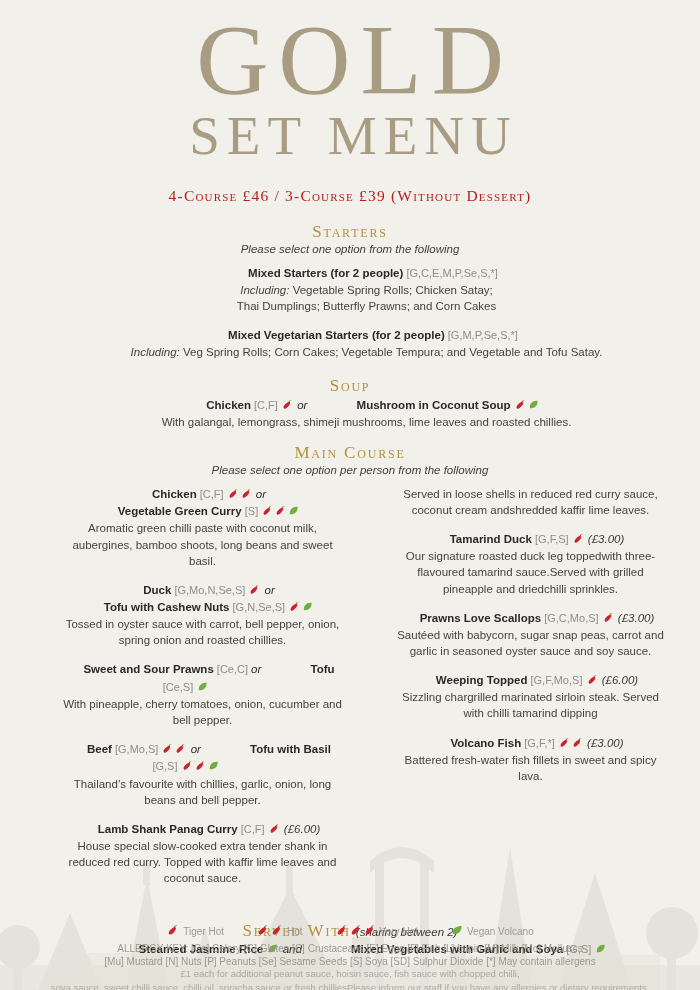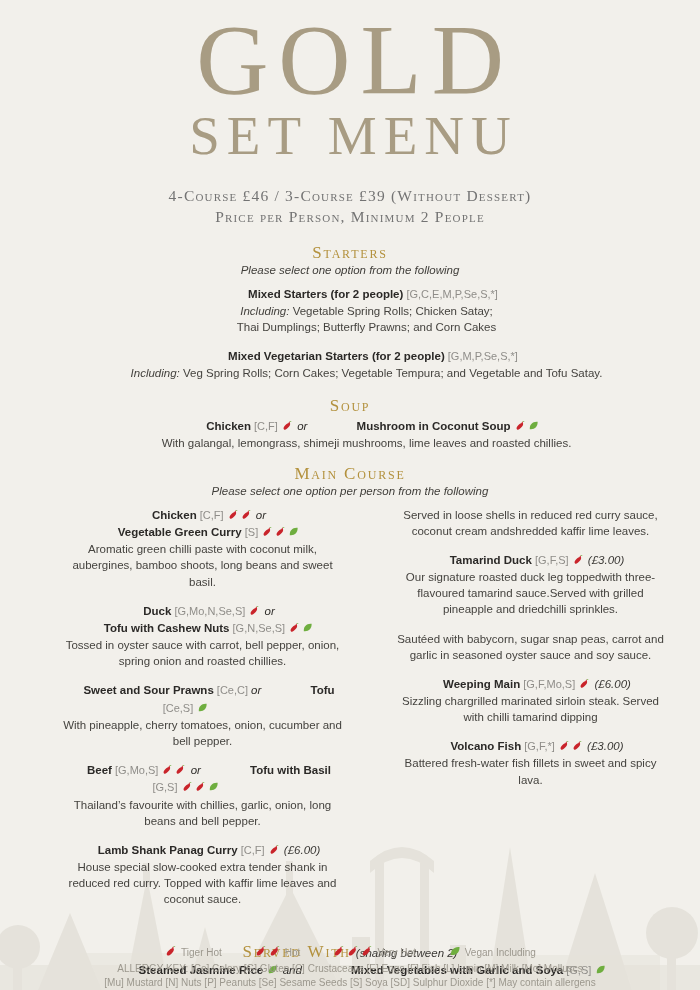--- a/index.html
+++ b/index.html
@@ -19,21 +19,21 @@
     margin-top:14px;font-weight:400;
   }
   .title2{
     font-family:"Liberation Serif",serif;color:#A89C83;
     font-size:55px;line-height:.95;letter-spacing:7px;text-indent:7px;
     margin-top:4px;font-weight:400;
   }
   .pricing{
     margin-top:24px;
     font-family:"Liberation Serif",serif;font-variant:small-caps;
-    font-size:15.5px;letter-spacing:1.2px;color:#737373;line-height:1.35;
+    font-size:15.5px;letter-spacing:1.2px;color:#b91c1c;line-height:1.35;
   }
   .section-header{
     font-family:"Liberation Serif",serif;font-variant:small-caps;
     font-size:17px;letter-spacing:1.8px;color:#B3913D;font-weight:400;line-height:1.15;
   }
   .note{font-style:italic;font-size:11.5px;color:#403E3A;margin-top:1px;}
   .sec{margin-top:15px;}
   .items{margin-top:10px;}
   .menu-item{margin-bottom:13px;}
   .item-title{font-size:11.5px;line-height:1.5;color:#2E2C29;}
@@ -97,21 +97,20 @@
   </g>
 </svg>
 
 <div class="page">
 
   <div class="title1">GOLD</div>
   <div class="title2">SET MENU</div>
 
   <div class="pricing">
     <div>4-Course £46 / 3-Course £39 (Without Dessert)</div>
-    <div>Price per Person, Minimum 2 People</div>
   </div>
 
   <section class="sec">
     <div class="section-header">Starters</div>
     <div class="note">Please select one option from the following</div>
     <div class="items">
         <div class="menu-item">
           <div class="item-title"><span class="tok-b">Mixed Starters (for 2 people)</span><span class="tok-a"> [G,C,E,M,P,Se,S,*]</span></div>
           <div class="item-desc"><span class="tok-i">Including:</span><span class="tok-t"> Vegetable Spring Rolls; Chicken Satay;</span><br><span class="tok-t">Thai Dumplings; Butterfly Prawns; and Corn Cakes</span></div>
         </div>
@@ -212,24 +211,28 @@
             <div class="item-desc"><span class="tok-t">Served in loose shells in reduced red curry sauce, coconut cream andshredded kaffir lime leaves.</span></div>
           </div>
           <div class="menu-item">
             <div class="item-title"><span class="tok-b">Tamarind Duck</span><span class="tok-a"> [G,F,S] </span><span class="icon"><svg viewBox="0 0 24 24">
                   <path d="M5 21c-2.2-1-2.1-4.2.2-7.3 2.4-3.3 5.6-6 9.4-7.2-.2-1.5.9-3 2.4-3.3.4 1 .3 2-.3 2.9 1.9 2 1.3 5.5-1.7 8.8C12 18.7 7.5 22.1 5 21z" fill="#C9242B"></path>
                   <path d="M16.7 3.4c.9-1.3 2.7-1.8 4.1-1.2-.7 1.3-2.1 2.1-3.6 2z" fill="#6FAE3F"></path>
                 </svg></span><span class="tok-p"> (£3.00)</span></div>
             <div class="item-desc"><span class="tok-t">Our signature roasted duck leg toppedwith three-flavoured tamarind sauce.Served with grilled pineapple and driedchilli sprinkles.</span></div>
           </div>
           <div class="menu-item">
+            <div class="item-title"><span class="tok-b">Prawns Love Scallops</span><span class="tok-a"> [G,C,Mo,S] </span><span class="icon"><svg viewBox="0 0 24 24">
+                  <path d="M5 21c-2.2-1-2.1-4.2.2-7.3 2.4-3.3 5.6-6 9.4-7.2-.2-1.5.9-3 2.4-3.3.4 1 .3 2-.3 2.9 1.9 2 1.3 5.5-1.7 8.8C12 18.7 7.5 22.1 5 21z" fill="#C9242B"></path>
+                  <path d="M16.7 3.4c.9-1.3 2.7-1.8 4.1-1.2-.7 1.3-2.1 2.1-3.6 2z" fill="#6FAE3F"></path>
+                </svg></span><span class="tok-p"> (£3.00)</span></div>
             <div class="item-desc"><span class="tok-t">Sautéed with babycorn, sugar snap peas, carrot and garlic in seasoned oyster sauce and soy sauce.</span></div>
           </div>
           <div class="menu-item">
-            <div class="item-title"><span class="tok-b">Weeping Main</span><span class="tok-a"> [G,F,Mo,S] </span><span class="icon"><svg viewBox="0 0 24 24">
+            <div class="item-title"><span class="tok-b">Weeping Topped</span><span class="tok-a"> [G,F,Mo,S] </span><span class="icon"><svg viewBox="0 0 24 24">
                   <path d="M5 21c-2.2-1-2.1-4.2.2-7.3 2.4-3.3 5.6-6 9.4-7.2-.2-1.5.9-3 2.4-3.3.4 1 .3 2-.3 2.9 1.9 2 1.3 5.5-1.7 8.8C12 18.7 7.5 22.1 5 21z" fill="#C9242B"></path>
                   <path d="M16.7 3.4c.9-1.3 2.7-1.8 4.1-1.2-.7 1.3-2.1 2.1-3.6 2z" fill="#6FAE3F"></path>
                 </svg></span><span class="tok-p"> (£6.00)</span></div>
             <div class="item-desc"><span class="tok-t">Sizzling chargrilled marinated sirloin steak. Served with chilli tamarind dipping</span></div>
           </div>
           <div class="menu-item">
             <div class="item-title"><span class="tok-b">Volcano Fish</span><span class="tok-a"> [G,F,*] </span><span class="icon"><svg viewBox="0 0 24 24">
                   <path d="M5 21c-2.2-1-2.1-4.2.2-7.3 2.4-3.3 5.6-6 9.4-7.2-.2-1.5.9-3 2.4-3.3.4 1 .3 2-.3 2.9 1.9 2 1.3 5.5-1.7 8.8C12 18.7 7.5 22.1 5 21z" fill="#C9242B"></path>
                   <path d="M16.7 3.4c.9-1.3 2.7-1.8 4.1-1.2-.7 1.3-2.1 2.1-3.6 2z" fill="#6FAE3F"></path>
                 </svg></span><span class="icon"><svg viewBox="0 0 24 24">
@@ -270,21 +273,21 @@
               <path d="M5 21c-2.2-1-2.1-4.2.2-7.3 2.4-3.3 5.6-6 9.4-7.2-.2-1.5.9-3 2.4-3.3.4 1 .3 2-.3 2.9 1.9 2 1.3 5.5-1.7 8.8C12 18.7 7.5 22.1 5 21z" fill="#C9242B"></path>
               <path d="M16.7 3.4c.9-1.3 2.7-1.8 4.1-1.2-.7 1.3-2.1 2.1-3.6 2z" fill="#6FAE3F"></path>
             </svg></span><span class="icon"><svg viewBox="0 0 24 24">
               <path d="M5 21c-2.2-1-2.1-4.2.2-7.3 2.4-3.3 5.6-6 9.4-7.2-.2-1.5.9-3 2.4-3.3.4 1 .3 2-.3 2.9 1.9 2 1.3 5.5-1.7 8.8C12 18.7 7.5 22.1 5 21z" fill="#C9242B"></path>
               <path d="M16.7 3.4c.9-1.3 2.7-1.8 4.1-1.2-.7 1.3-2.1 2.1-3.6 2z" fill="#6FAE3F"></path>
             </svg></span><span class="icon"><svg viewBox="0 0 24 24">
               <path d="M5 21c-2.2-1-2.1-4.2.2-7.3 2.4-3.3 5.6-6 9.4-7.2-.2-1.5.9-3 2.4-3.3.4 1 .3 2-.3 2.9 1.9 2 1.3 5.5-1.7 8.8C12 18.7 7.5 22.1 5 21z" fill="#C9242B"></path>
               <path d="M16.7 3.4c.9-1.3 2.7-1.8 4.1-1.2-.7 1.3-2.1 2.1-3.6 2z" fill="#6FAE3F"></path>
             </svg></span><span class="legend-label">Very Hot</span></span><span class="legend-entry"><span class="icon"><svg viewBox="0 0 24 24">
               <path d="M4 20C2.8 10.6 10 2.8 21 4c.7 10.8-7 17.3-17 16z" fill="#6FAE3F"></path>
-            </svg></span><span class="legend-label">Vegan Including</span></span></div>
+            </svg></span><span class="legend-label">Vegan Volcano</span></span></div>
     <div class="allergy">
         <div>ALLERGY KEY: [Ce] Celery [G] Gluten [C] Crustaceans [E] Eggs [F] Fish [L] Lupin [M] Milk [Mo] Molluscs</div>
         <div>[Mu] Mustard [N] Nuts [P] Peanuts [Se] Sesame Seeds [S] Soya [SD] Sulphur Dioxide [*] May contain allergens</div>
       </div>
   </div>
 
   <div class="footer">
       <div>£1 each for additional peanut sauce, hoisin sauce, fish sauce with chopped chilli,</div>
       <div>soya sauce, sweet chilli sauce, chilli oil, sriracha sauce or fresh chilliesPlease inform our staff if you have any allergies or dietary requirements.</div>
       <div>A full list of fourteen legal allergens is available upon request. Not all ingredients are listed on the menu and we cannot guarantee the total absence of any allegens</div>

